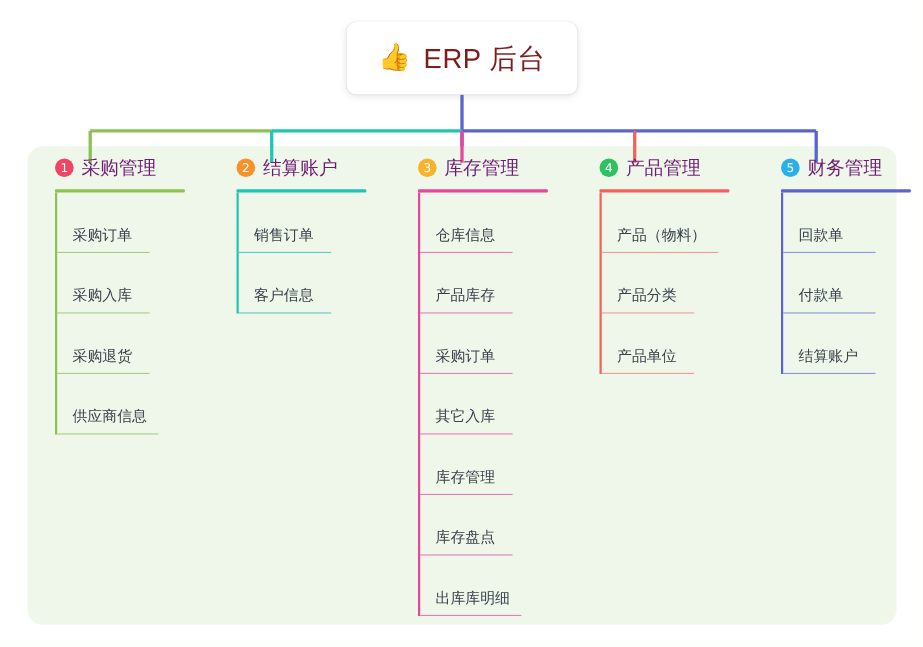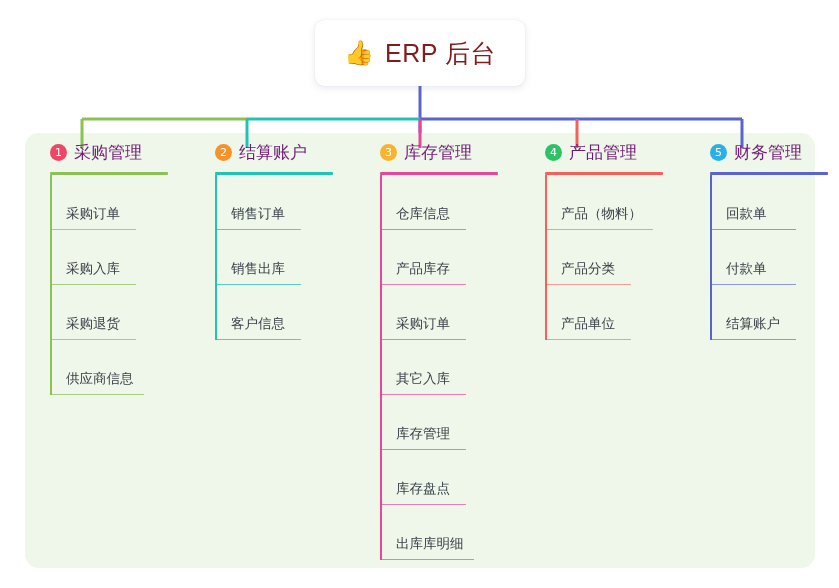--- a/index.html
+++ b/index.html
@@ -215,24 +215,20 @@
           <span class="head-label">结算账户</span>
         </div>
         <div class="head-rule" style="background: rgb(32, 196, 180); width: 118px; margin-left: 12px;"></div>
         <div class="leaf-list">
           <div class="spine" style="background: rgb(32, 196, 180);"></div>
           <div class="leaf">
             <span class="leaf-label">销售订单</span>
             <div class="leaf-rule" style="background: rgb(92, 201, 194); width: 84px;"></div>
           </div>
           <div class="leaf">
-            <span class="leaf-label">销售出库</span>
-            <div class="leaf-rule" style="background: rgb(92, 201, 194); width: 84px;"></div>
-          </div>
-          <div class="leaf">
             <span class="leaf-label">客户信息</span>
             <div class="leaf-rule" style="background: rgb(92, 201, 194); width: 84px;"></div>
           </div>
         </div>
       </div>
       <div class="column" style="left: 368px; width: 150px;">
         <div class="col-head">
           <span class="badge" style="background: rgb(247, 179, 43);">3</span>
           <span class="head-label">库存管理</span>
         </div>

